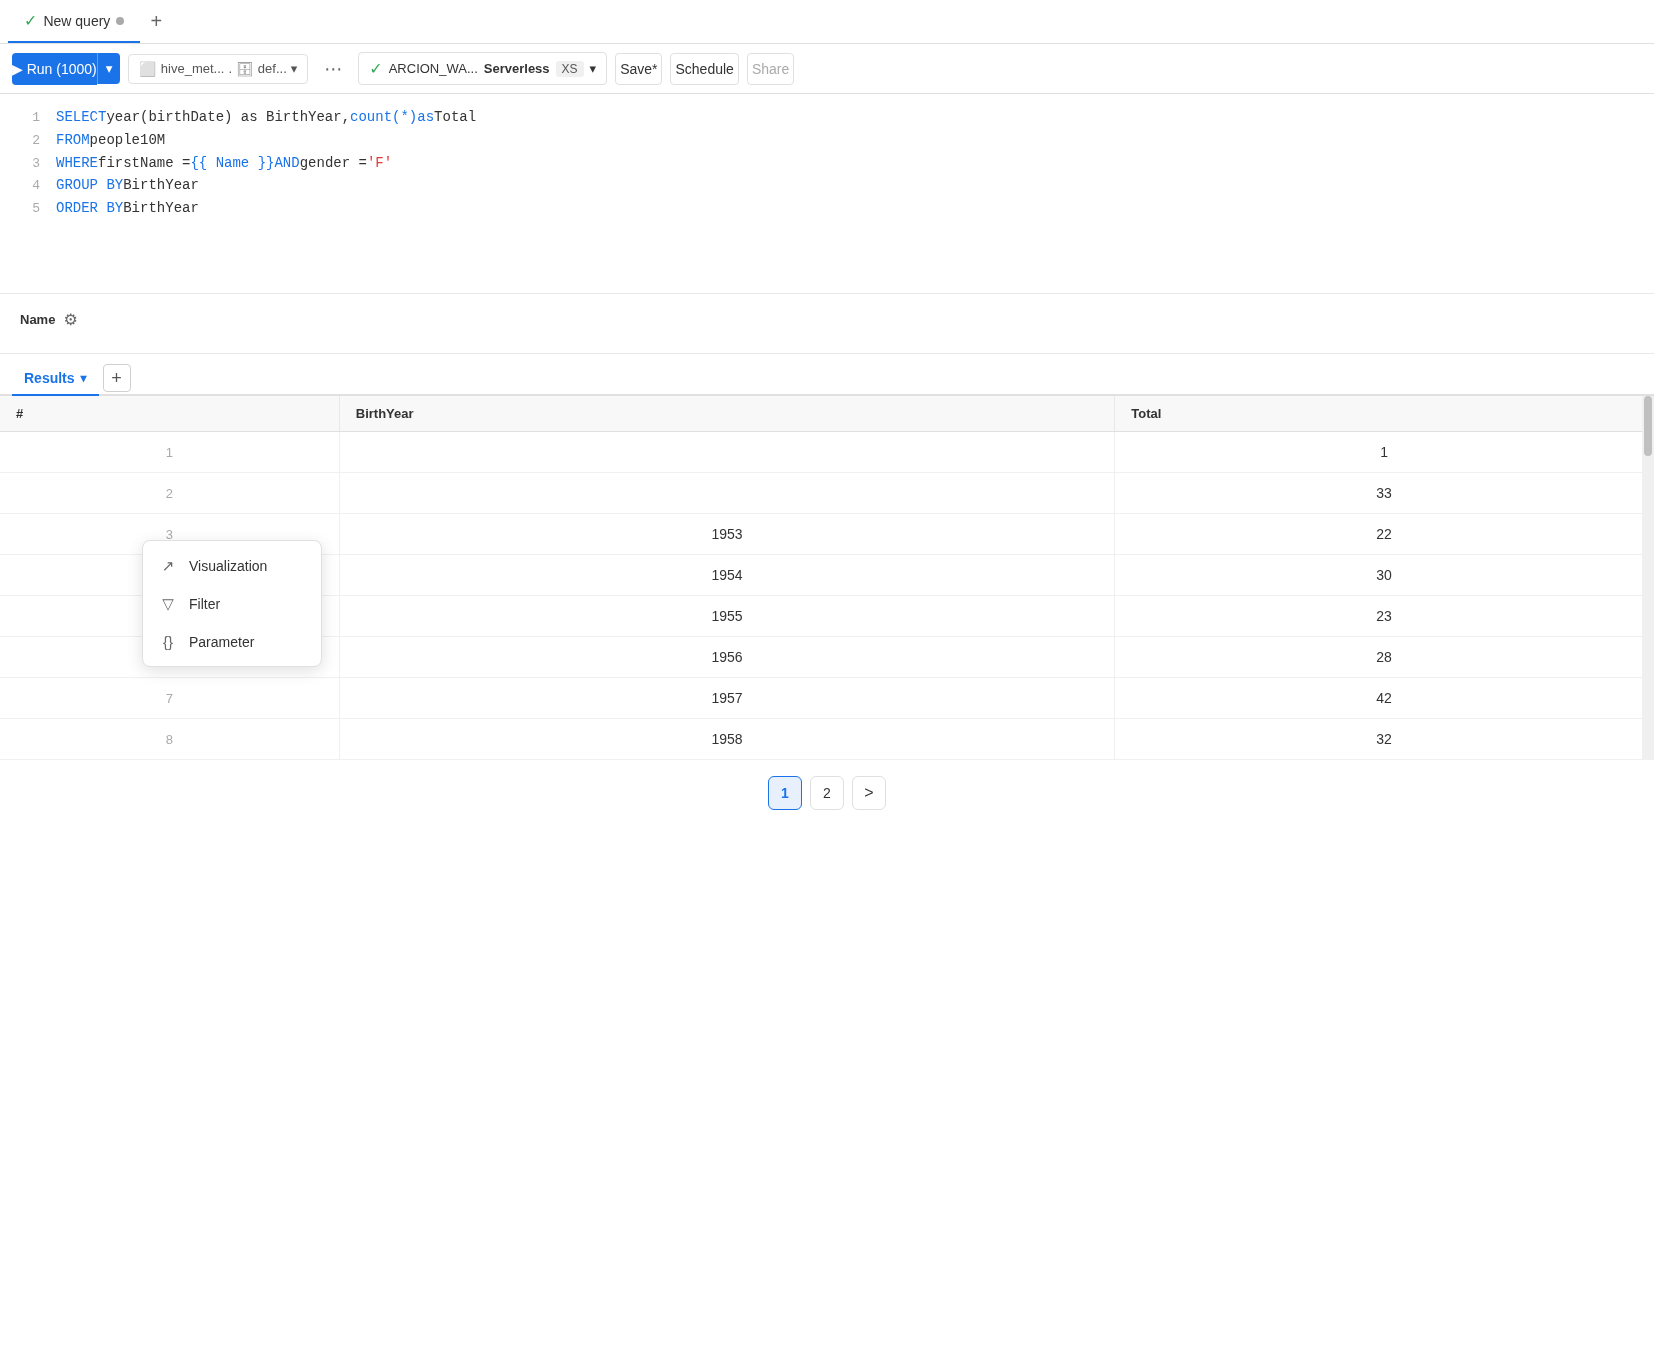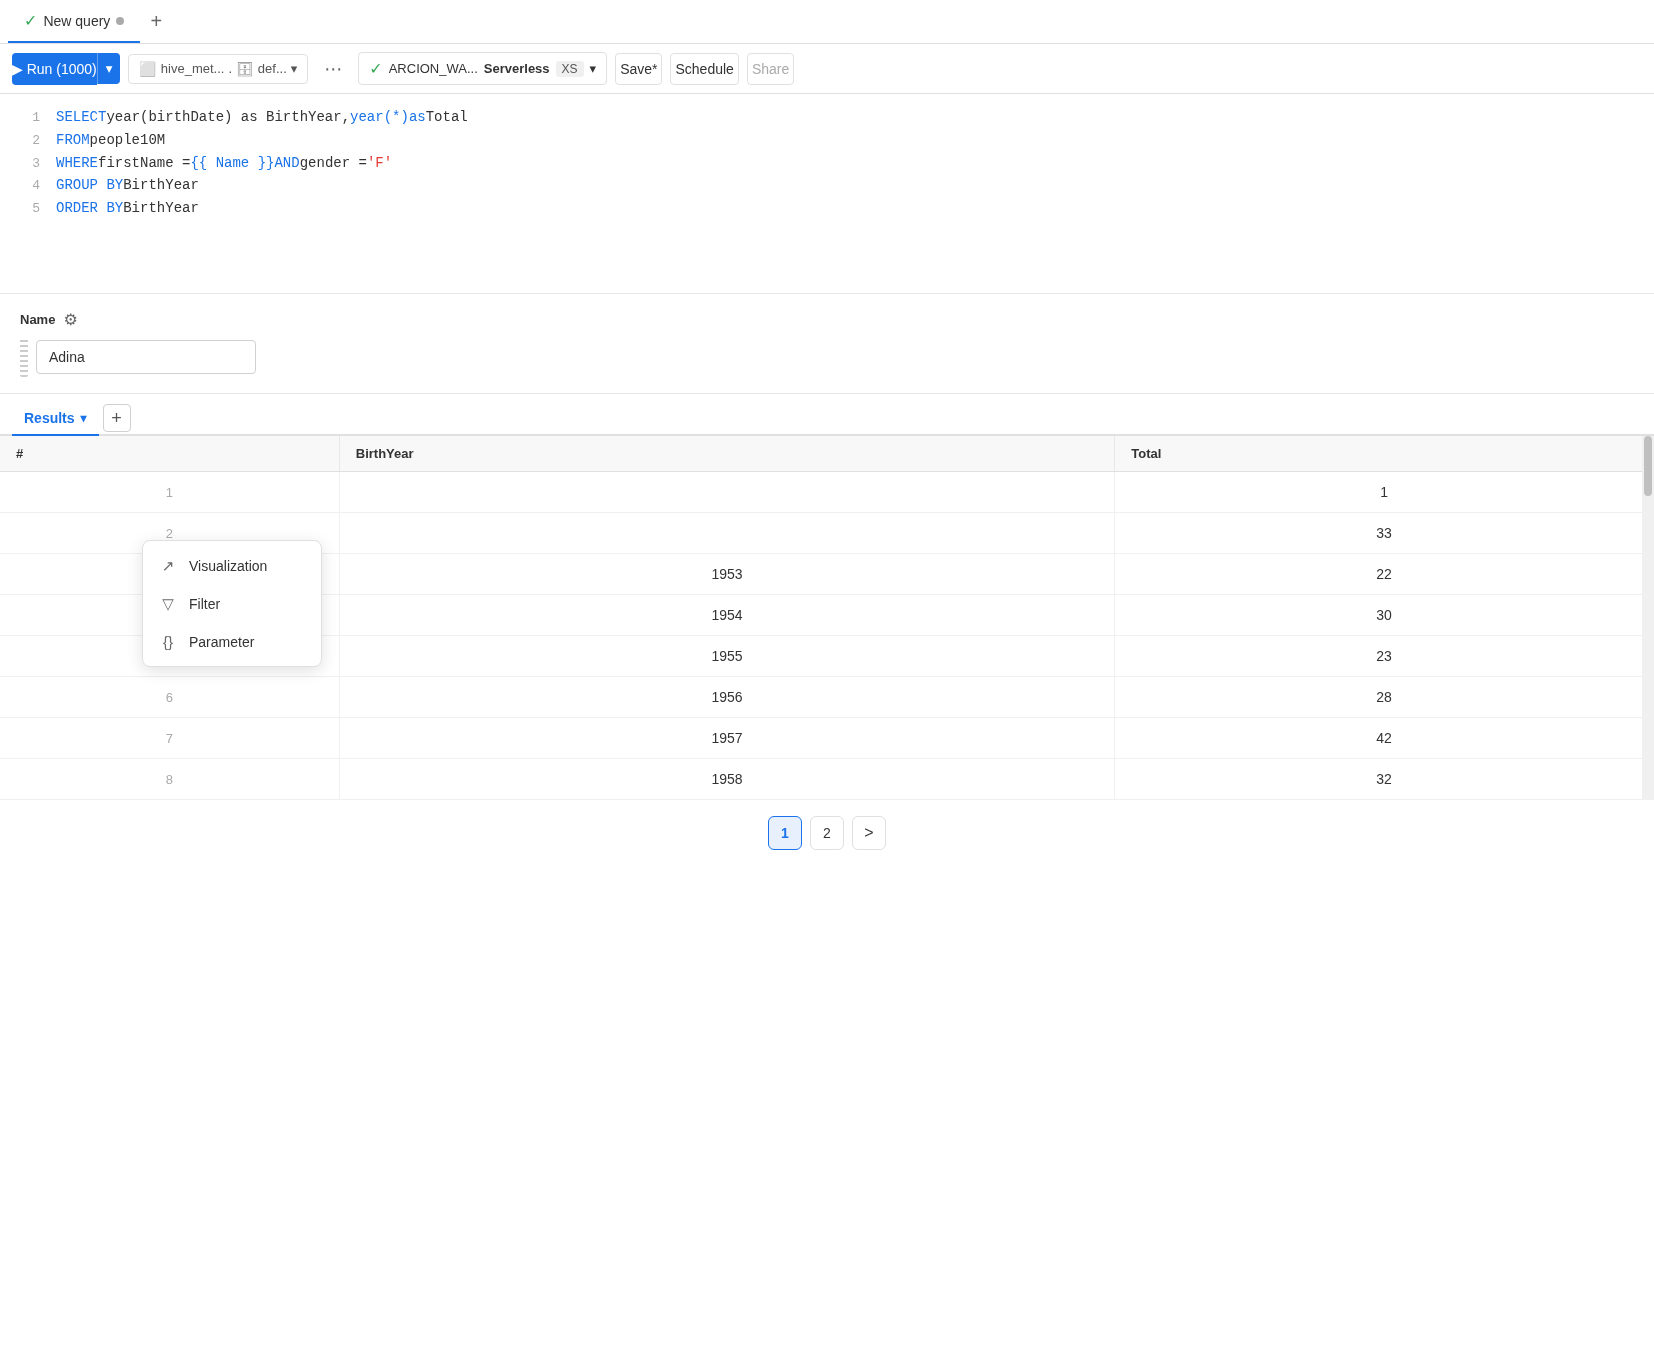--- a/index.html
+++ b/index.html
@@ -398,21 +398,21 @@
   <button class="save-btn">Save*</button>
   <button class="schedule-btn">Schedule</button>
   <button class="share-btn">Share</button>
 </div>
 
 <div class="editor-area" id="editor-area">
 <div class="code-line">
       <span class="line-num">1</span>
       <span class="code-fn">SELECT</span>
       <span class="code-plain"> year(birthDate) as BirthYear, </span>
-      <span class="code-fn">year(*)</span>
+      <span class="code-fn">count(*)</span>
       <span class="code-plain"> </span>
       <span class="code-kw">as</span>
       <span class="code-plain"> Total</span>
     </div>
     <div class="code-line">
       <span class="line-num">2</span>
       <span class="code-kw">FROM</span>
       <span class="code-plain"> people10M</span>
     </div>
     <div class="code-line">
@@ -435,24 +435,20 @@
       <span class="code-kw">ORDER BY</span>
       <span class="code-plain"> BirthYear</span>
     </div>
   </div>
 
 <div class="param-area">
   <div class="param-header">
     <span class="param-label">Name</span>
     <span class="param-gear">⚙</span>
   </div>
-  <div class="param-input-wrap">
-    <div class="param-drag-handle"></div>
-    <input class="param-input" value="Adina" placeholder="Adina" style="">
-  </div>
 </div>
 
 <div class="results-tabs">
   <div class="results-tab-item">
     <span>Results</span>
     <span class="chevron-icon">▾</span>
   </div>
   <button class="results-tab-add">+</button>
 </div>
 

